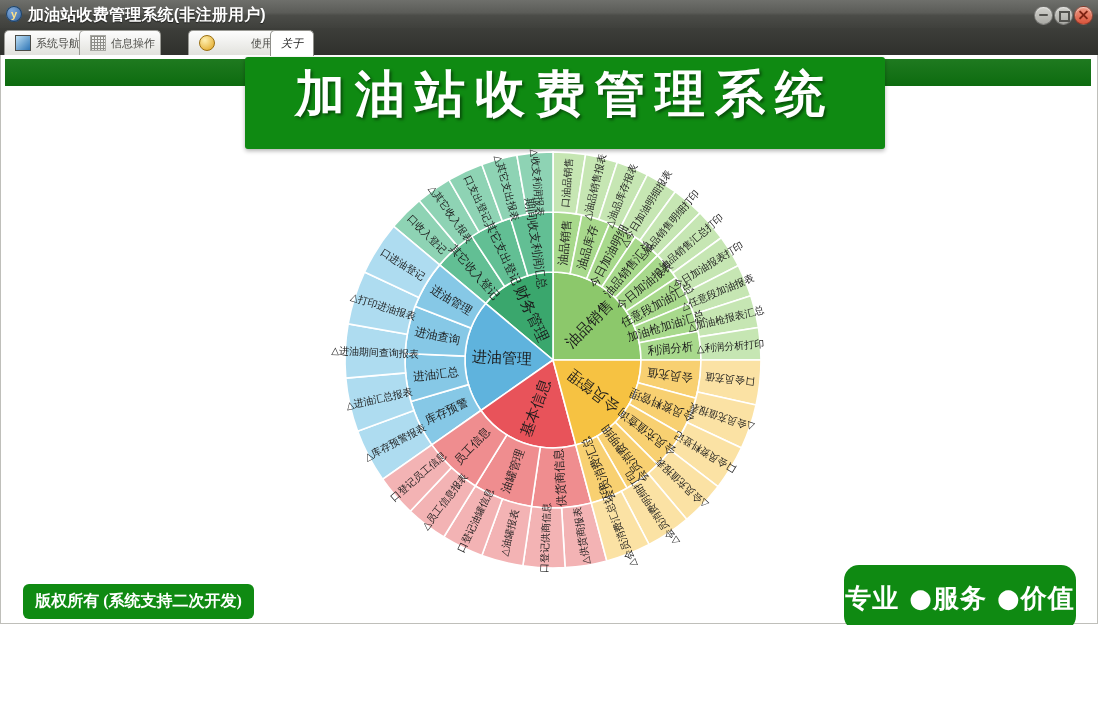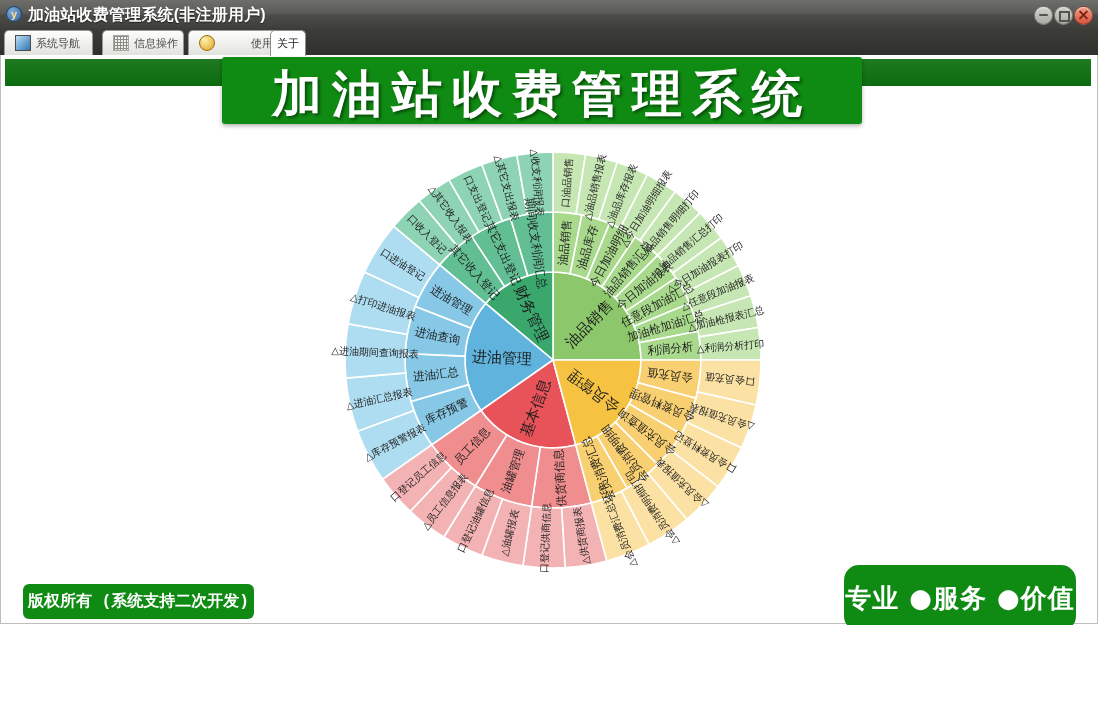--- a/index.html
+++ b/index.html
@@ -31,50 +31,50 @@
   
   #tabstrip{position:absolute;left:0;top:28px;width:1098px;height:27px;
     background:linear-gradient(to bottom,#3d3e3a,#2f302c);}
   .tab{position:absolute;top:2px;height:25px;border:1px solid #9a9a95;border-bottom:none;
     border-radius:5px 5px 0 0;background:linear-gradient(to bottom,#fdfdfd,#e2e2dd);
     font-size:11px;color:#4a4a46;display:flex;align-items:center;padding:0 10px;box-sizing:border-box;cursor:pointer;}
   .tab.active{background:#ffffff;color:#222;border-color:#8f8f8a;z-index:3;height:26px;}
   .tab .tl{white-space:nowrap;}
   .tab .ico{width:14px;height:14px;margin-right:5px;flex:0 0 auto;position:relative;}
   #tab-nav{left:4px;width:89px;}
-  #tab-info{left:102px;width:82px;justify-content:space-between;}
+  #tab-info{left:79px;width:82px;justify-content:space-between;}
   #tab-guide{left:188px;width:94px;gap:31px;}
-  #tab-about{left:270px;width:36px;justify-content:center;}
+  #tab-about{left:270px;width:44px;justify-content:center;font-style:italic;}
   .ico-monitor{background:linear-gradient(135deg,#bfe0f5,#2d74b5);border:1px solid #4b4b47;}
   .ico-grid{background:
      repeating-linear-gradient(to right,#8d8d88 0 1px,transparent 1px 3px),
      repeating-linear-gradient(to bottom,#8d8d88 0 1px,transparent 1px 3px);
      border:1px solid #a9a9a4;}
   .ico-coin{border-radius:50%;background:radial-gradient(circle at 35% 30%,#ffe9a0,#e3a game);
      background:radial-gradient(circle at 35% 30%,#fff0b0,#dfa21d);border:1px solid #9a6f10;}
 
   #client{position:absolute;left:0;top:55px;width:1098px;height:569px;background:#ffffff;
     border-left:1px solid #bfbfba;border-right:1px solid #bfbfba;border-bottom:1px solid #bfbfba;box-sizing:border-box;}
 
   
   #banner{position:absolute;left:4px;top:4px;width:1086px;height:27px;
     background:linear-gradient(to bottom,#1f7a20,#0d6b0f);}
-  #title-plate{position:absolute;left:221px;top:2px;width:640px;height:67px;background:#0f8a12;
+  #title-plate{position:absolute;left:244px;top:2px;width:640px;height:92px;background:#0f8a12;
     border-radius:3px;box-shadow:0 2px 4px rgba(0,0,0,.3);}
   #title-text{position:absolute;left:0;top:0;width:640px;height:74px;line-height:74px;text-align:center;
     color:#ffffff;font-size:50px;font-weight:bold;letter-spacing:10px;
     text-shadow:2px 2px 3px rgba(0,0,0,.45);font-family:"DejaVu Sans",sans-serif;}
 
   
   #sunburst{position:absolute;left:0;top:0;width:1098px;height:569px;}
 
   
   #copyright-box{position:absolute;left:22px;top:529px;width:231px;height:35px;background:#0f8a12;
     border-radius:6px;display:flex;align-items:center;justify-content:center;}
-  #copyright-text{color:#ffffff;font-size:16px;font-weight:bold;white-space:nowrap;font-family:Liberation Mono, monospace;}
+  #copyright-text{color:#ffffff;font-size:16px;font-weight:bold;white-space:nowrap;font-family:Liberation Serif, serif;}
 
   #slogan-box{position:absolute;left:843px;top:510px;width:232px;height:66px;background:#0f8a12;
     border-radius:15px;display:flex;align-items:center;justify-content:center;}
   #slogan-text{color:#ffffff;font-size:26px;font-weight:bold;white-space:nowrap;letter-spacing:1px;
     font-family:"DejaVu Sans",sans-serif;}
 
   #statusbar{position:absolute;left:0;top:613px;width:1098px;height:12px;background:#efefeb;border-top:1px solid #c8c8c3;}
   #page-rest{position:absolute;left:0;top:625px;width:1098px;height:88px;background:#ffffff;}
 
   text{font-family:"DejaVu Sans",sans-serif;}

